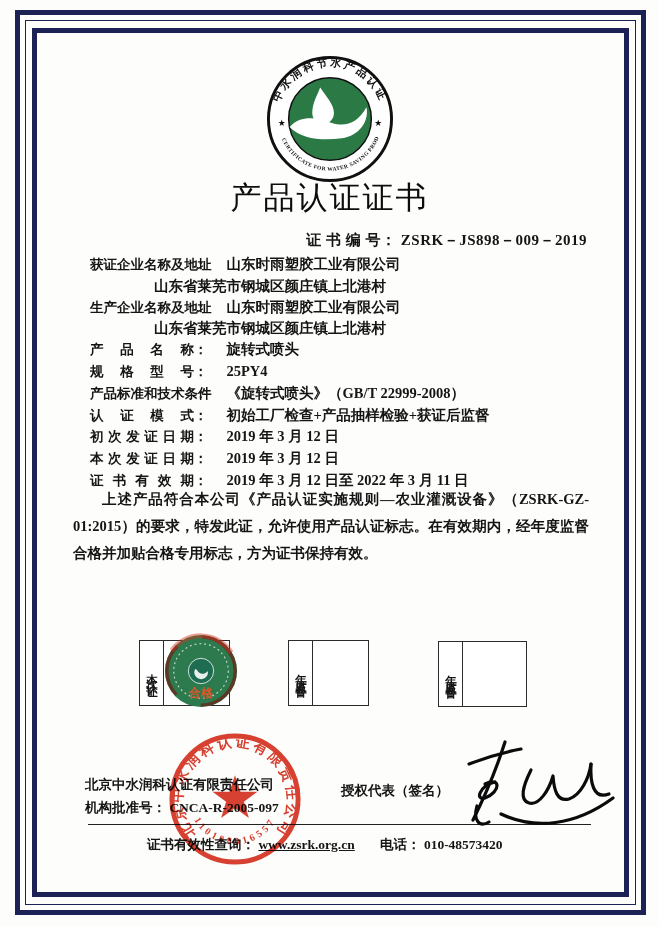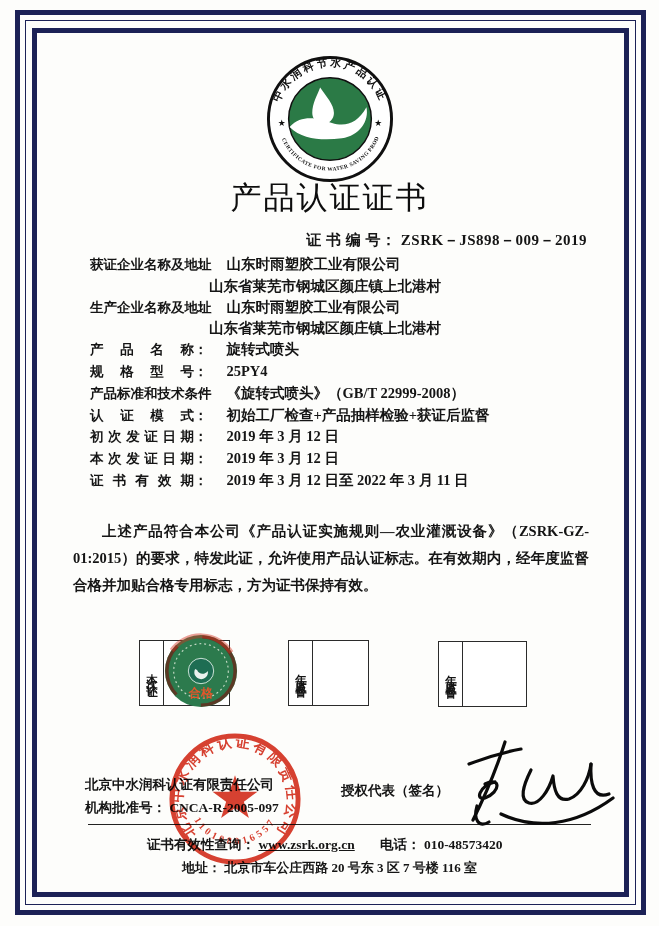--- a/index.html
+++ b/index.html
@@ -29,26 +29,26 @@
   .fields { position:absolute; left:90px; top:254px; width:510px; }
   .frow { line-height:20.8px; white-space:nowrap; }
   .flabel {
     display:inline-block; width:104px; vertical-align:bottom;
     text-align:justify; text-align-last:justify;
     font-weight:bold; font-size:13.5px;
     font-family:"Liberation Sans", sans-serif;
   }
   .fcolon { font-weight:bold; font-size:13.5px; font-family:"Liberation Sans", sans-serif; }
   .fval { font-size:14.5px; font-weight:bold; margin-left:15px; }
-  .fval2 { font-size:14.5px; font-weight:bold; margin-left:119px; }
+  .fval2 { font-size:14.5px; font-weight:bold; margin-left:64px; }
 
   .statement {
     position:absolute; left:73px; top:486px; width:516px;
     font-size:14.5px; font-weight:bold; line-height:27px;
-    text-indent:2em; text-align:justify;margin-top:32px;
+    text-indent:2em; text-align:justify;
   }
 
   .sbox { position:absolute; top:640px; height:66px; background:#fff;
     border:1.5px solid #2b2b2b; display:flex; }
   .sbox .vlab {
     width:24px; border-right:1.2px solid #2b2b2b;
     display:flex; align-items:center; justify-content:center;
     writing-mode:vertical-rl; text-orientation:upright;
     font-size:11.5px; font-weight:bold; letter-spacing:4px;
     font-family:"Liberation Sans", sans-serif; padding:2px 0;
@@ -202,24 +202,20 @@
   <div class="rule"></div>
 
   <div class="ftext query">
     <span>证书有效性查询</span><span>：</span>
     <span class="url">www.zsrk.org.cn</span>
   </div>
   <div class="ftext phone">
     <span>电话</span><span>：</span>
     <span>010-48573420</span>
   </div>
-  <div class="ftext address">
-    <span>地址</span><span>：</span>
-    <span>北京市车公庄西路 20 号东 3 区 7 号楼 116 室</span>
-  </div>
 
   <svg class="seal" viewBox="-70 -70 140 140">
     <circle r="64" fill="none" stroke="#d5301f" stroke-width="5"></circle>
     <defs>
       <path id="sealRing" d="M -38,38 A 53.5 53.5 0 1 1 38,38" fill="none"></path>
       <path id="sealSerial" d="M -42,20 A 47 47 0 0 0 42,20" fill="none"></path>
     </defs>
     <text font-size="14.5" font-weight="bold" fill="#d5301f" letter-spacing="3" font-family="Liberation Sans, sans-serif">
       <textPath href="#sealRing" startOffset="50%" text-anchor="middle">北京中水润科认证有限责任公司</textPath>
     </text>

